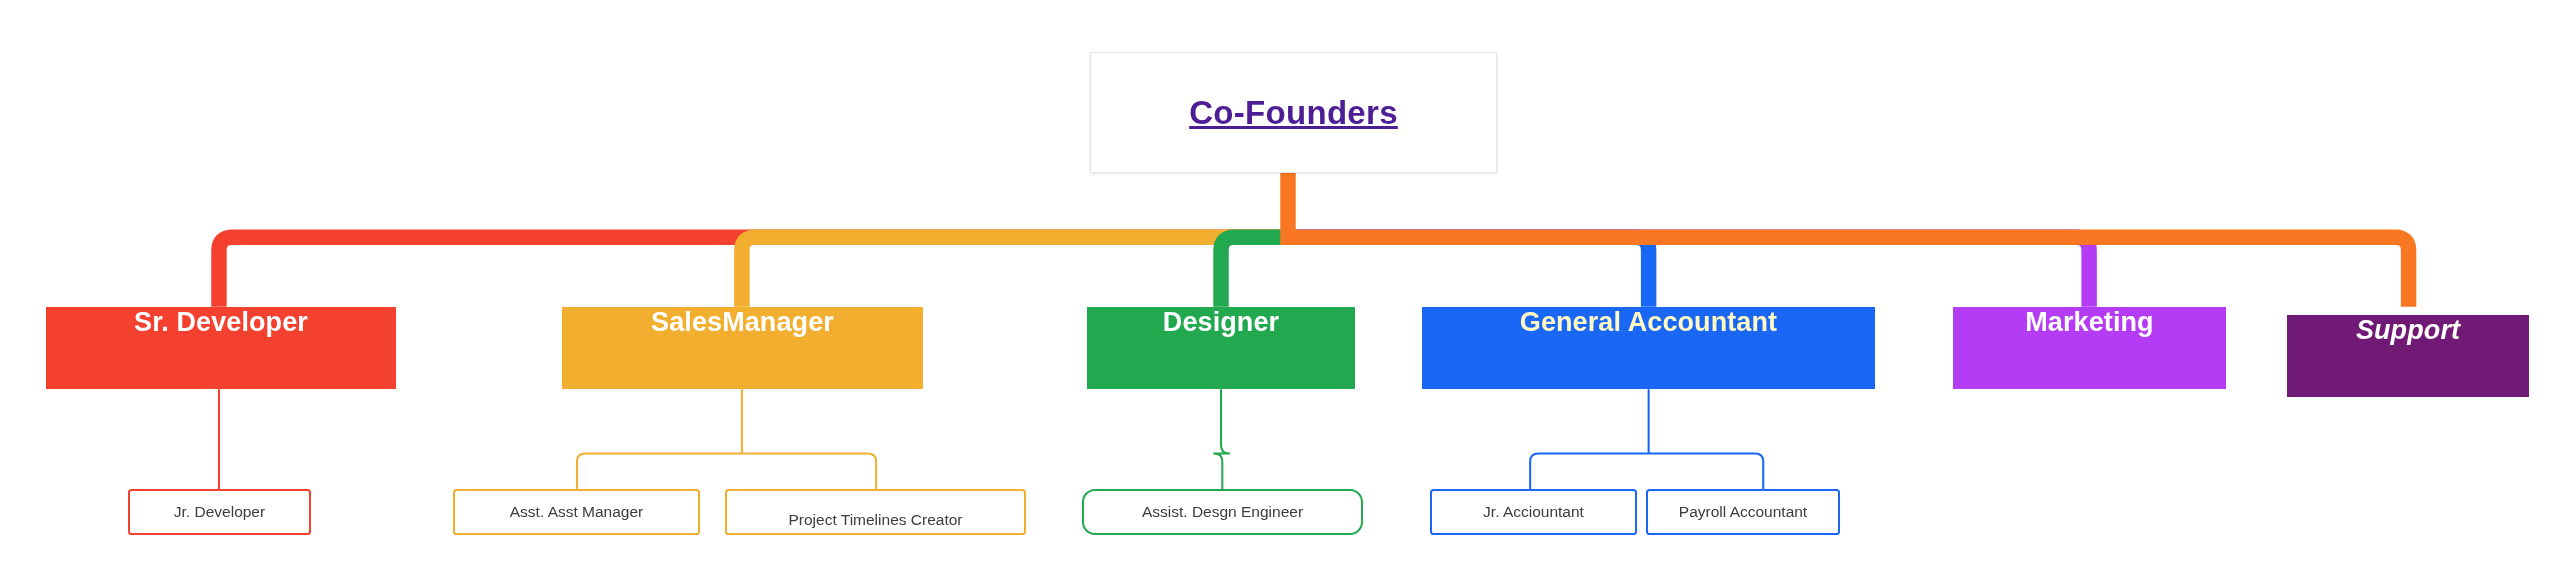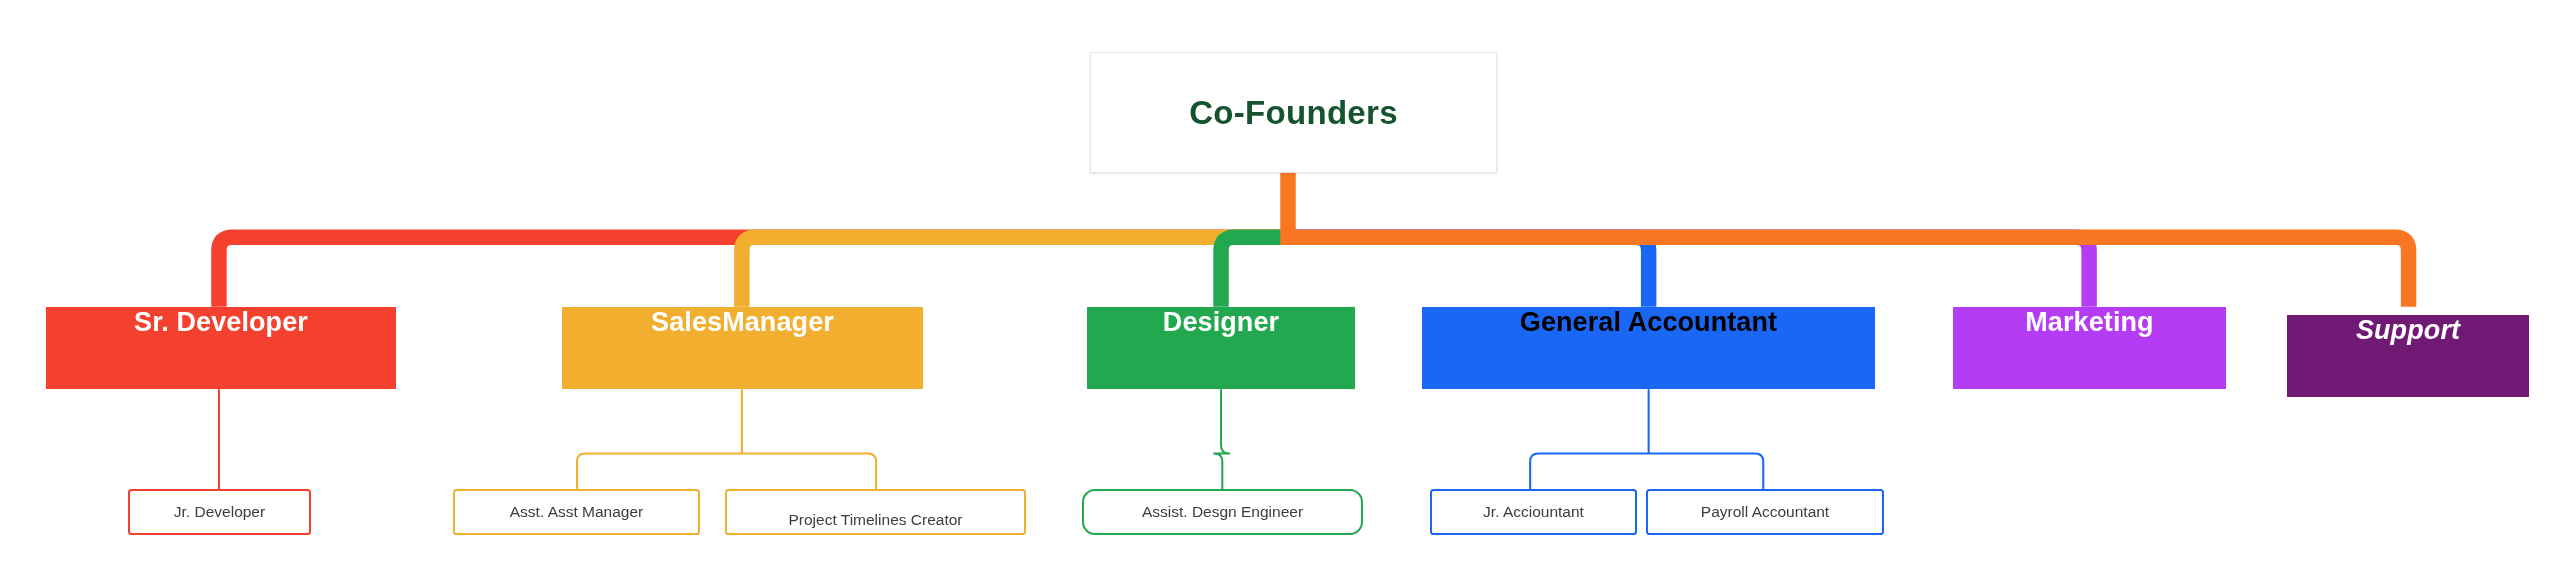--- a/index.html
+++ b/index.html
@@ -105,35 +105,35 @@
         <path d="M 1440 880 L 1136 880 Q 1120 880 1120 896 L 1120 950" stroke="#F2AE2E" stroke-width="4" fill="none" stroke-linejoin="round" stroke-linecap="butt"></path>
         <path d="M 1440 880 L 1684.5 880 Q 1700.5 880 1700.5 896 L 1700.5 950" stroke="#F2AE2E" stroke-width="4" fill="none" stroke-linejoin="round" stroke-linecap="butt"></path>
         <path d="M 2370 755 L 2370 864 Q 2370 880 2386 880 L 2356.5 880 Q 2372.5 880 2372.5 896 L 2372.5 950" stroke="#22A84F" stroke-width="4" fill="none" stroke-linejoin="round" stroke-linecap="butt"></path>
         <path d="M 3200 755 L 3200 880" stroke="#1A67F5" stroke-width="4" fill="none" stroke-linejoin="round" stroke-linecap="butt"></path>
         <path d="M 3200 880 L 2986 880 Q 2970 880 2970 896 L 2970 950" stroke="#1A67F5" stroke-width="4" fill="none" stroke-linejoin="round" stroke-linecap="butt"></path>
         <path d="M 3200 880 L 3406.5 880 Q 3422.5 880 3422.5 896 L 3422.5 950" stroke="#1A67F5" stroke-width="4" fill="none" stroke-linejoin="round" stroke-linecap="butt"></path>
       </g>
   </svg>
 
   <div class="root-node" id="root-node" style="left: 1090px; top: 52px; width: 407px; height: 121px; background: rgb(255, 255, 255); border-color: rgb(230, 230, 230);">
-    <span class="root-label" style="color: #14532d;">Co-Founders</span>
+    <span class="root-label" style="color: #4c1d95; text-decoration: underline;">Co-Founders</span>
   </div>
 
   <div id="dept-layer">
       <div class="dept-node" style="left: 46px; top: 307px; width: 350px; height: 82px; background: rgb(244, 64, 47);">
         <span class="dept-label" style="color: rgb(255, 255, 255);">Sr. Developer</span>
       </div>
       <div class="dept-node" style="left: 562px; top: 307px; width: 361px; height: 82px; background: rgb(242, 174, 46);">
         <span class="dept-label" style="color: rgb(255, 255, 255);">SalesManager</span>
       </div>
       <div class="dept-node" style="left: 1087px; top: 307px; width: 268px; height: 82px; background: rgb(34, 168, 79);">
         <span class="dept-label" style="color: rgb(255, 255, 255);">Designer</span>
       </div>
       <div class="dept-node" style="left: 1422px; top: 307px; width: 453px; height: 82px; background: rgb(26, 103, 245);">
-        <span class="dept-label" style="color: #000000;">General Accountant</span>
+        <span class="dept-label" style="color: #fef9c3;">General Accountant</span>
       </div>
       <div class="dept-node" style="left: 1953px; top: 307px; width: 273px; height: 82px; background: rgb(180, 60, 245);">
         <span class="dept-label" style="color: rgb(255, 255, 255);">Marketing</span>
       </div>
       <div class="dept-node" style="left: 2287px; top: 315px; width: 242px; height: 82px; background: #701a75; font-style: italic;">
         <span class="dept-label" style="color: rgb(255, 255, 255);">Support</span>
       </div>
     </div>
 
   <div id="leaf-layer">
@@ -145,19 +145,19 @@
       </div>
       <div class="leaf-node" style="left: 725px; top: 489px; width: 301px; height: 46px; border-color: rgb(242, 174, 46); background: rgb(255, 255, 255);">
         <span class="leaf-label" style="color: rgb(60, 60, 60); margin-top: 16px;">Project Timelines Creator</span>
       </div>
       <div class="leaf-node" style="left: 1082px; top: 489px; width: 281px; height: 46px; border-color: rgb(34, 168, 79); background: rgb(255, 255, 255); border-radius: 13px;">
         <span class="leaf-label" style="color: rgb(60, 60, 60);">Assist. Desgn Engineer</span>
       </div>
       <div class="leaf-node" style="left: 1430px; top: 489px; width: 207px; height: 46px; border-color: rgb(26, 103, 245); background: rgb(255, 255, 255);">
         <span class="leaf-label" style="color: rgb(60, 60, 60);">Jr. Acciountant</span>
       </div>
-      <div class="leaf-node" style="left: 1646px; top: 489px; width: 238px; height: 46px; border-color: rgb(26, 103, 245); background: rgb(255, 255, 255);">
+      <div class="leaf-node" style="left: 1646px; top: 489px; width: 194px; height: 46px; border-color: rgb(26, 103, 245); background: rgb(255, 255, 255);">
         <span class="leaf-label" style="color: rgb(60, 60, 60);">Payroll Accountant</span>
       </div>
     </div>
 
 </div>
 
 
 </body></html>

